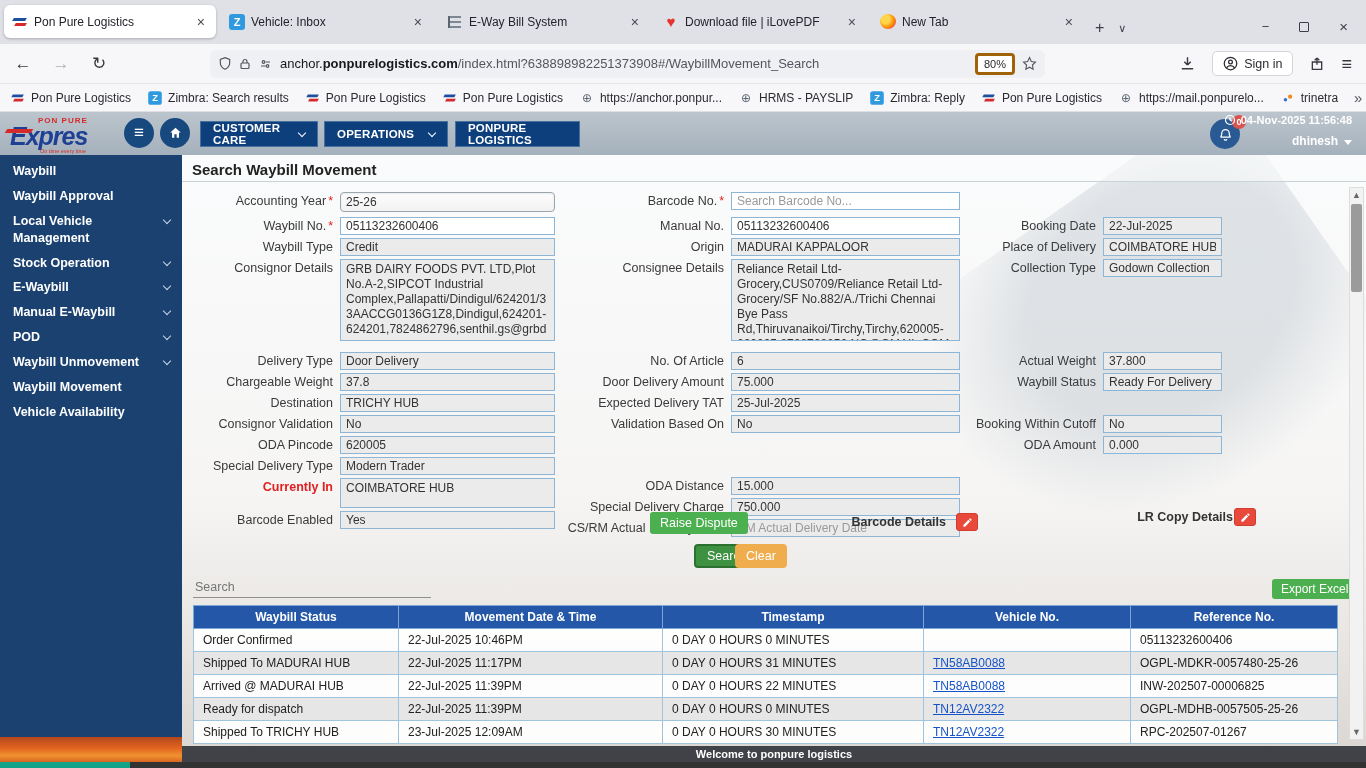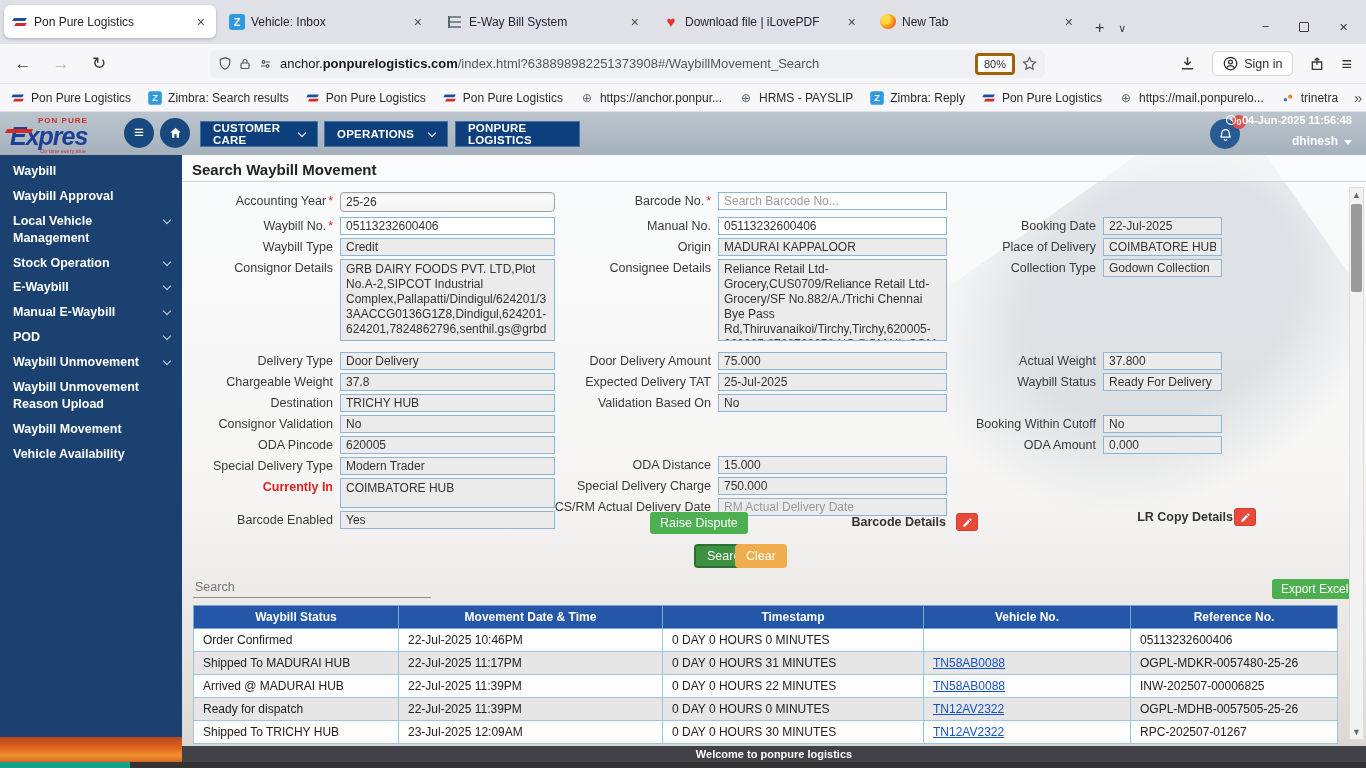--- a/index.html
+++ b/index.html
@@ -80,21 +80,21 @@
   .bottomstrip .teal{position:absolute;left:0;top:0;width:130px;height:6px;background:#12a389}
 
   
   .content{position:absolute;left:182px;top:155px;width:1184px;height:613px;background:linear-gradient(180deg,#fafbfc 0%,#f6f5f4 55%,#e9e6e3 78%,#d9d5d1 100%);overflow:hidden}
   .plane-hint{position:absolute;right:10px;top:30px;width:420px;height:330px;background:radial-gradient(ellipse at 60% 40%,rgba(190,198,205,.45) 0 40%,transparent 70%);transform:rotate(-35deg);pointer-events:none}
   .page-title{position:absolute;left:0;top:0;width:100%;height:27px;padding:6px 10px;font-size:15px;font-weight:700;color:#222;border-bottom:1px solid #c9d4da;background:rgba(250,251,252,.6)}
 
   .form{position:absolute;left:0;top:37px;width:1184px;height:385px}
   .fcol{position:absolute;top:0}
   .col-a{left:10px;width:373px}
-  .col-b{left:371px;width:399px}
+  .col-b{left:384px;width:399px}
   .col-c{left:771px;width:279px}
   .f-row{display:flex;align-items:flex-start}
   .f-label{font-size:12.5px;color:#3a3a3a;text-align:right;padding-right:7px;padding-top:2px;flex:0 0 auto;line-height:1.2}
   .col-a .f-label{width:148px}
   .col-b .f-label{width:165px}
   .col-c .f-label{width:150px}
   .f-label.red{color:#e02020;font-weight:700}
   .req{color:#e02020;margin-left:2px}
   .fld{border:1px solid #8db6d6;background:#fff;font-size:12px;color:#333;height:18px;padding:0 5px;font-family:"Liberation Sans","DejaVu Sans",sans-serif;outline:none}
   .col-a .fld{width:215px}
@@ -293,21 +293,21 @@
           <path d="M6 10a6 6 0 0 1 12 0c0 5 2 6 2 6H4s2-1 2-6"></path>
           <path d="M10 19a2 2 0 0 0 4 0"></path>
         </svg>
       <span class="bell-badge">0</span>
     </div>
     <div class="hdr-date">
       <svg width="12" height="12" viewBox="0 0 24 24" fill="none" stroke="#fff" stroke-width="2.4">
           <circle cx="12" cy="12" r="9"></circle>
           <path d="M12 6.5V12l4 2.5"></path>
         </svg>
-      <span>04-Jun-2025 11:56:48</span>
+      <span>04-Nov-2025 11:56:48</span>
     </div>
     <div class="hdr-user">
         <span>dhinesh</span>
         <span class="chev-dn"></span>
       </div>
   </div>
 
   <div class="sidebar" id="sidebar">
       <div class="side-item">
         <span>Waybill</span>
@@ -331,23 +331,20 @@
         <span>Manual E-Waybill</span>
         <span class="s-chev"></span>
       </div>
       <div class="side-item">
         <span>POD</span>
         <span class="s-chev"></span>
       </div>
       <div class="side-item">
         <span>Waybill Unmovement</span>
         <span class="s-chev"></span>
-      </div>
-      <div class="side-item">
-        <span>Waybill Unmovement Reason Upload</span>
       </div>
       <div class="side-item">
         <span>Waybill Movement</span>
       </div>
       <div class="side-item">
         <span>Vehicle Availability</span>
       </div>
     </div>
   <div class="flames"></div>
 
@@ -415,20 +412,24 @@
             <span class="f-label">Manual No.</span>
             <input class="fld" value="05113232600406" style="">
           </div>
           <div class="f-row" style="height: 21px;">
             <span class="f-label">Origin</span>
             <input class="fld ro" readonly="" value="MADURAI KAPPALOOR" style="">
           </div>
           <div class="f-row" style="height: 93px;">
             <span class="f-label">Consignee Details</span>
             <textarea class="fld ro" readonly="" style="">Reliance Retail Ltd-Grocery,CUS0709/Reliance Retail Ltd-Grocery/SF No.882/A./Trichi Chennai Bye Pass Rd,Thiruvanaikoi/Tirchy,Tirchy,620005-620005,8768768656,NO@GMAIL.COM</textarea>
+          </div>
+          <div class="f-row" style="height: 21px;">
+            <span class="f-label">No. Of Article</span>
+            <input class="fld ro" readonly="" value="6" style="">
           </div>
           <div class="f-row" style="height: 21px;">
             <span class="f-label">Door Delivery Amount</span>
             <input class="fld ro" readonly="" value="75.000" style="">
           </div>
           <div class="f-row" style="height: 21px;">
             <span class="f-label">Expected Delivery TAT</span>
             <input class="fld ro" readonly="" value="25-Jul-2025" style="">
           </div>
           <div class="f-row" style="height: 21px;">

